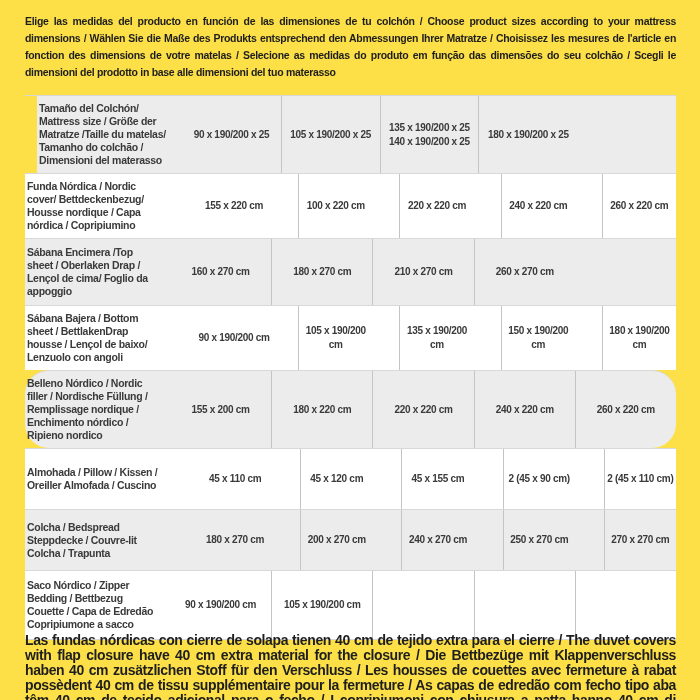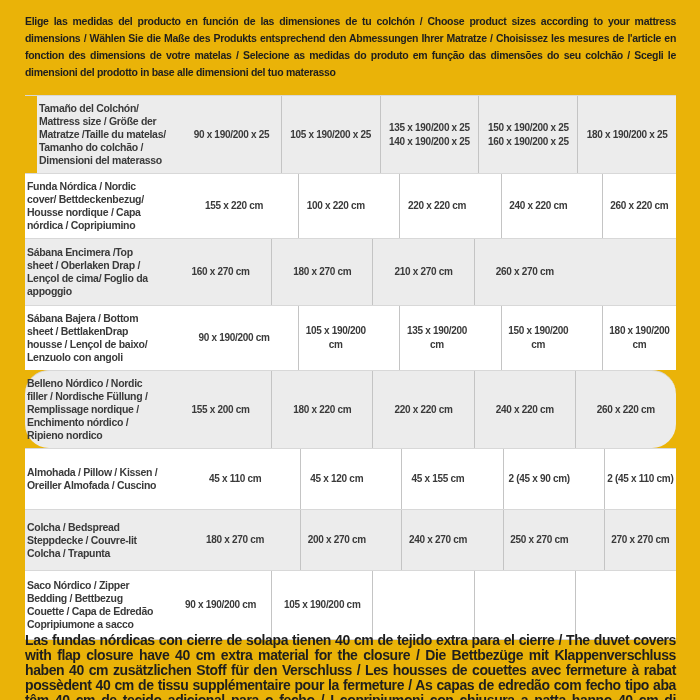--- a/index.html
+++ b/index.html
@@ -1,19 +1,19 @@
 <!DOCTYPE html>
 <html><head>
 <meta charset="utf-8">
 <style>
   html,body{margin:0;padding:0;background:#ffffff;}
   .sheet{
     position:relative;
     width:700px;height:700px;
-    background:#eab308;
+    background:#fde047;
     font-family:"Liberation Sans",sans-serif;
     font-weight:bold;
     color:#1f1f1f;
     overflow:hidden;
   }
   .intro{
     position:absolute;top:13px;left:25px;right:24px;
     font-size:10.5px;line-height:17px;letter-spacing:-0.3px;
     text-align:justify;color:#1e1e1e;
   }
@@ -60,22 +60,20 @@
   <div class="intro">Elige las medidas del producto en función de las dimensiones de tu colchón / Choose product sizes according to your mattress dimensions / Wählen Sie die Maße des Produkts entsprechend den Abmessungen Ihrer Matratze / Choisissez les mesures de l'article en fonction des dimensions de votre matelas / Selecione as medidas do produto em função das dimensões do seu colchão / Scegli le dimensioni del prodotto in base alle dimensioni del tuo materasso</div>
 
   <div class="size-table">
 
     <div class="trow h70">
       <div class="tlabel">Tamaño del Colchón/ Mattress size / Größe der Matratze /Taille du matelas/ Tamanho do colchão / Dimensioni del materasso</div>
       <div class="tcell">90 x 190/200 x 25</div>
       <div class="tcell">105 x 190/200 x 25</div>
       <div class="tcell">135 x 190/200 x 25
 140 x 190/200 x 25</div>
-      <div class="tcell">150 x 190/200 x 25
-160 x 190/200 x 25</div>
       <div class="tcell">180 x 190/200 x 25</div>
     </div>
 
     <div class="trow h65">
       <div class="tlabel">Funda Nórdica /  Nordic cover/ Bettdeckenbezug/ Housse nordique / Capa nórdica / Copripiumino</div>
       <div class="tcell">155 x 220 cm</div>
       <div class="tcell">100 x 220 cm</div>
       <div class="tcell">220 x 220 cm</div>
       <div class="tcell">240 x 220 cm</div>
       <div class="tcell">260 x 220 cm</div>

